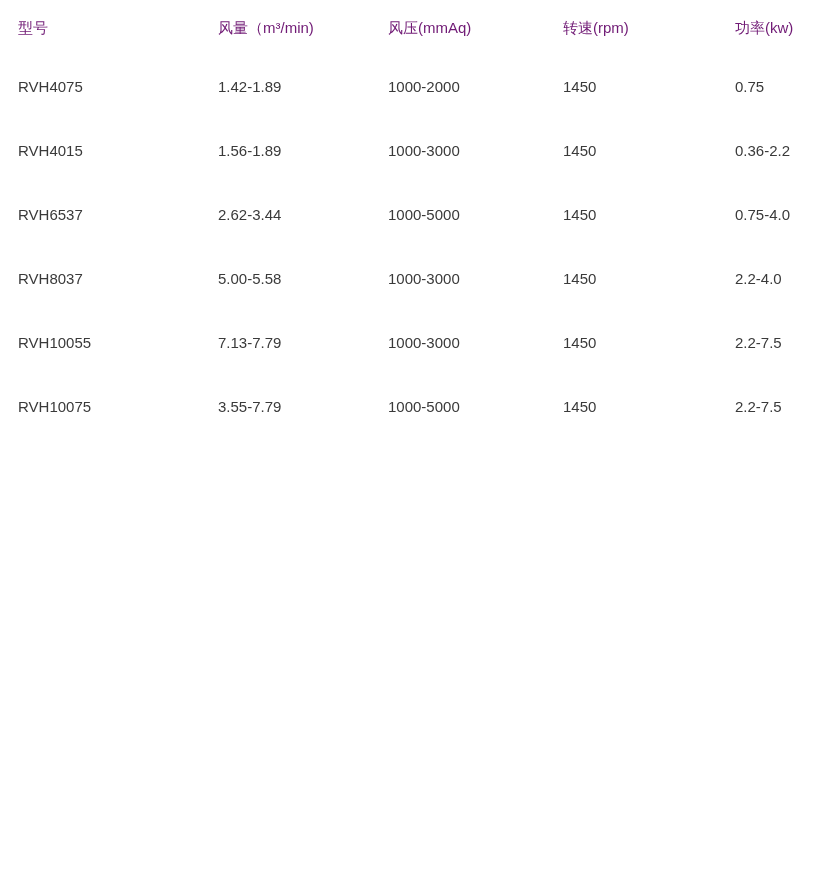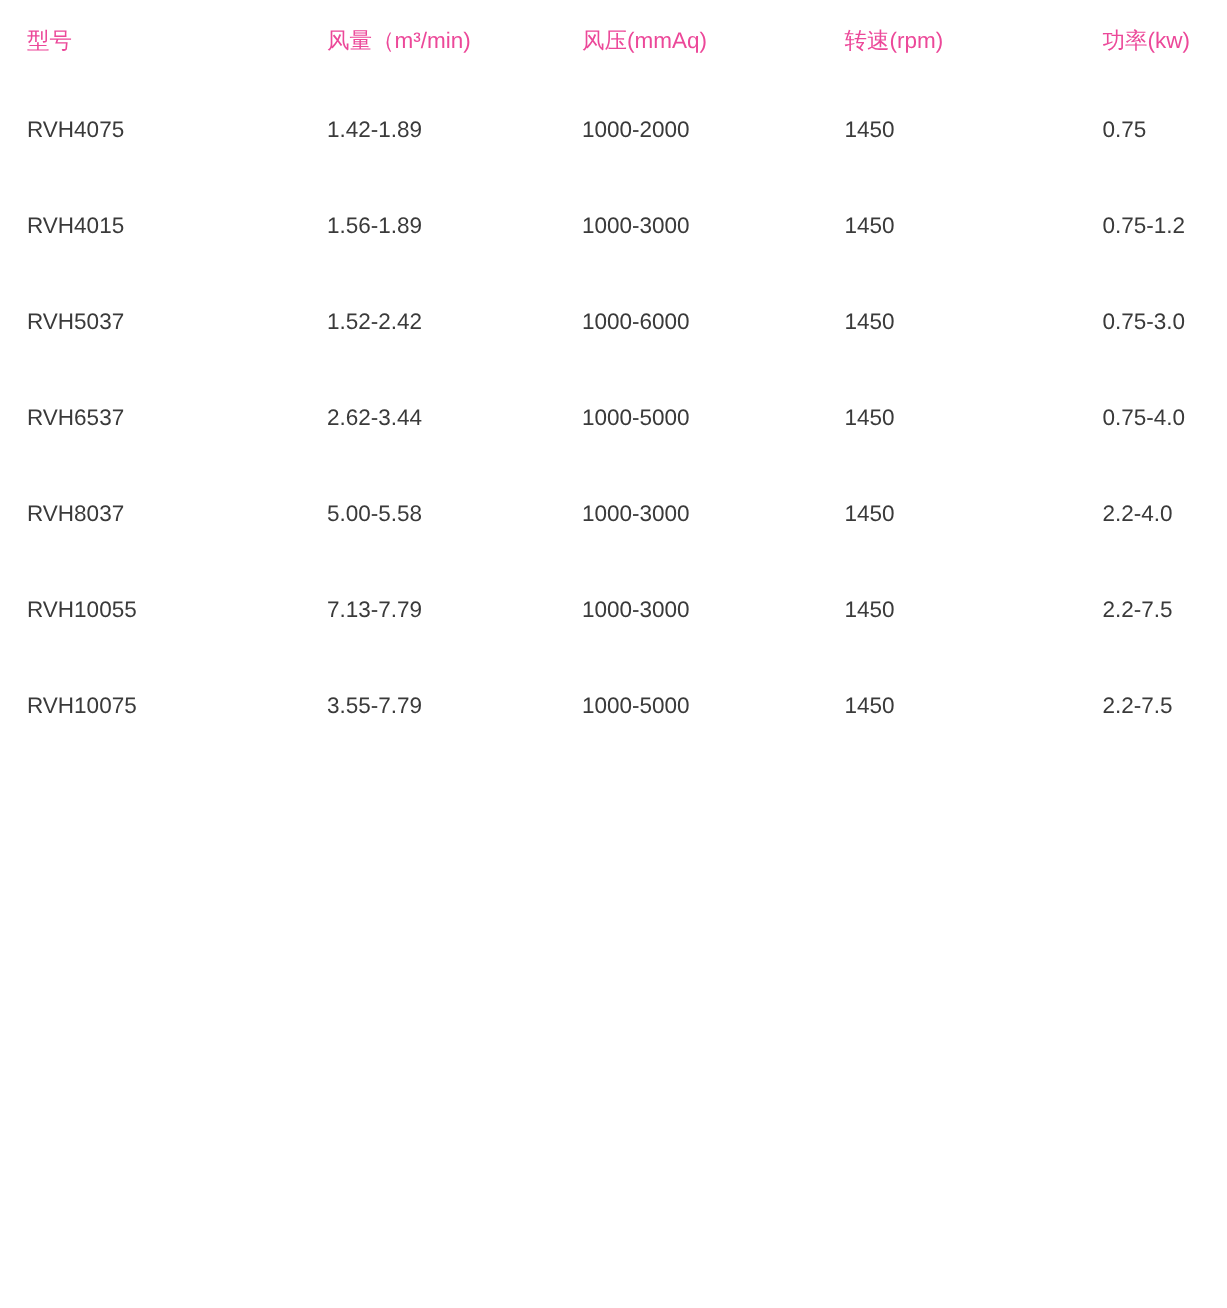--- a/index.html
+++ b/index.html
@@ -40,21 +40,21 @@
     line-height: 20px;
     color: #333333;
     white-space: nowrap;
     padding-left: 18px;
     box-sizing: border-box;
   }
 
   #spec-table thead th {
     height: 55px;
     font-size: 15px;
-    color: #ec4899;
+    color: #701a75;
   }
 
   #spec-table tbody td {
     height: 64px;
     font-size: 15px;
     color: #3a3a3a;
   }
 
   
   #spec-table tbody tr:first-child td {
@@ -91,28 +91,21 @@
         <td><span class="cell-text">1.42-1.89</span></td>
         <td><span class="cell-text">1000-2000</span></td>
         <td><span class="cell-text">1450</span></td>
         <td><span class="cell-text">0.75</span></td>
       </tr>
       <tr>
         <td><span class="cell-text">RVH4015</span></td>
         <td><span class="cell-text">1.56-1.89</span></td>
         <td><span class="cell-text">1000-3000</span></td>
         <td><span class="cell-text">1450</span></td>
-        <td><span class="cell-text">0.75-1.2</span></td>
-      </tr>
-      <tr>
-        <td><span class="cell-text">RVH5037</span></td>
-        <td><span class="cell-text">1.52-2.42</span></td>
-        <td><span class="cell-text">1000-6000</span></td>
-        <td><span class="cell-text">1450</span></td>
-        <td><span class="cell-text">0.75-3.0</span></td>
+        <td><span class="cell-text">0.36-2.2</span></td>
       </tr>
       <tr>
         <td><span class="cell-text">RVH6537</span></td>
         <td><span class="cell-text">2.62-3.44</span></td>
         <td><span class="cell-text">1000-5000</span></td>
         <td><span class="cell-text">1450</span></td>
         <td><span class="cell-text">0.75-4.0</span></td>
       </tr>
       <tr>
         <td><span class="cell-text">RVH8037</span></td>

